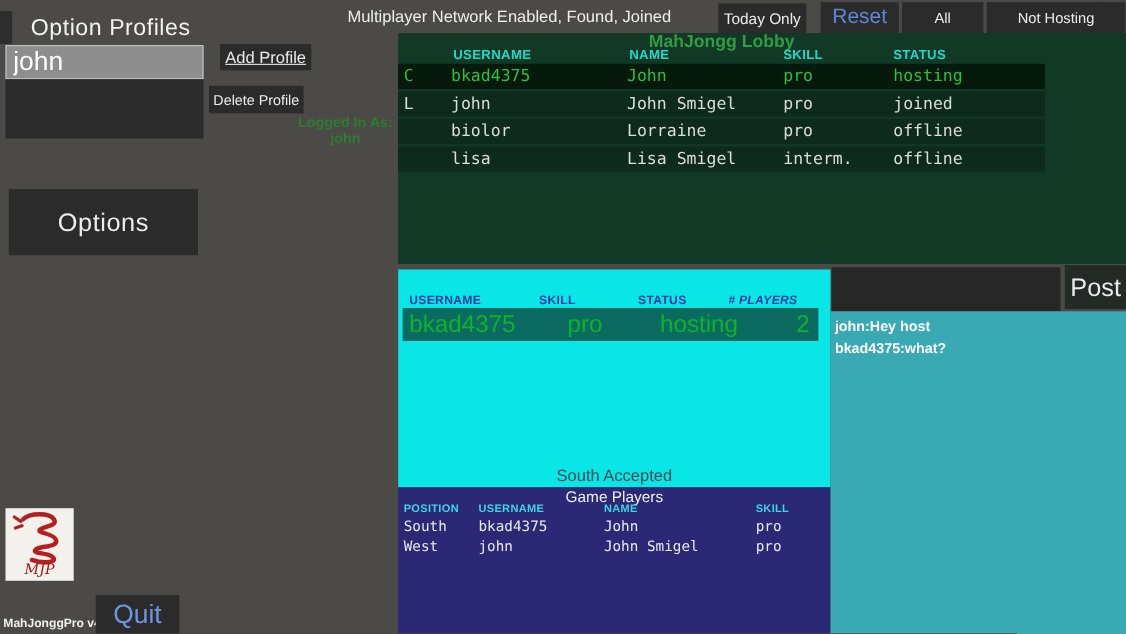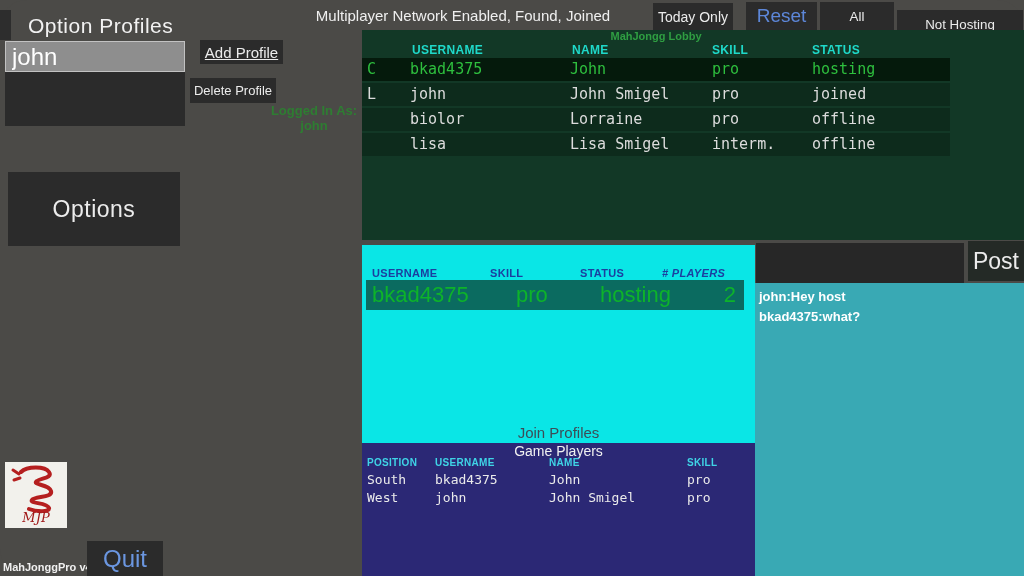--- a/index.html
+++ b/index.html
@@ -15,39 +15,39 @@
   .profile-input { left: 5px; top: 41px; width: 180px; height: 31px;
     background: #8e8e8e; border: 1px solid #c2c2c2; outline: none;
     color: #ffffff; font-size: 24px; font-family: "Liberation Sans", sans-serif; padding: 0 6px; }
   .profile-listbox { left: 5px; top: 72px; width: 180px; height: 54px; background: #2b2b2b; }
   .btn { background: #2b2b2b; color: #ececec; display: flex; align-items: center; justify-content: center;
     cursor: pointer; border: none; font-family: "Liberation Sans", sans-serif; }
   .add-profile { left: 200px; top: 40px; width: 83px; height: 24px; font-size: 15px; text-decoration: underline; }
   .delete-profile { left: 190px; top: 78px; width: 86px; height: 25px; font-size: 13px; }
   .logged-in { left: 262px; top: 103px; width: 104px; text-align: center; color: #2e7d32;
     font-weight: bold; font-size: 13px; line-height: 15px; }
-  .options-btn { left: 8px; top: 172px; width: 172px; height: 74px; font-size: 23px; letter-spacing: .5px; }
+  .options-btn { left: 8px; top: 172px; width: 172px; height: 60px; font-size: 23px; letter-spacing: .5px; }
   .quit-btn { left: 87px; top: 541px; width: 76px; height: 35px; font-size: 24px; color: #6b96e0; }
 
   .logo { left: 5px; top: 462px; width: 62px; height: 66px; background: #f2f1ec; display: flex;
     align-items: center; justify-content: center; }
   .version { left: 3px; top: 561px; font-size: 11px; font-weight: bold; color: #f0f0f0; }
 
   
   .status-text { left: 250px; top: 7px; width: 426px; text-align: center; font-size: 15px; color: #efefef; }
   .filter-btn { height: 27px; font-size: 14px; }
   .btn-today { left: 653px; top: 3px; width: 80px; }
   .btn-reset { left: 746px; top: 2px; width: 71px; height: 28px; font-size: 19px; color: #5d87d9; }
   .btn-all { left: 820px; top: 2px; width: 74px; height: 28px; }
-  .btn-nothosting { left: 897px; top: 2px; width: 126px; height: 28px; margin-top: 8px; }
+  .btn-nothosting { left: 897px; top: 2px; width: 126px; height: 28px; }
 
   
   .lobby { left: 362px; top: 30px; width: 662px; height: 210px; background: #123826; }
   .lobby-title { position: absolute; left: 0; top: 0; width: 588px; text-align: center;
-    font-size: 11px; font-weight: bold; color: #2f9e42; }
+    font-size: 16px; font-weight: bold; color: #2f9e42; }
   .lobby-headers span { position: absolute; top: 13px; font-size: 12px; font-weight: bold;
     color: #1fd9c9; letter-spacing: .3px; }
   .lh-0 { left: 50px; } .lh-1 { left: 210px; } .lh-2 { left: 350px; } .lh-3 { left: 450px; }
   .lobby-rows { position: absolute; left: 0; top: 28px; width: 588px; }
   .lobby-row { position: relative; width: 588px; height: 23px; margin-bottom: 2px; background: #0d2b1c;
     font-family: "DejaVu Sans Mono", monospace; font-size: 15px; color: #dcdcdc; line-height: 23px; }
   .lobby-row.highlight { background: #051a0c; color: #2ebf3e; }
   .lobby-row span { position: absolute; white-space: pre; }
   .c-flag { left: 5px; } .c-user { left: 48px; } .c-name { left: 208px; }
   .c-skill { left: 350px; } .c-status { left: 450px; }
@@ -174,21 +174,21 @@
     </div>
     <div class="hosted-rows">
 
         <div class="hosted-row">
           <span class="hg-user">bkad4375</span>
           <span class="hg-skill">pro</span>
           <span class="hg-status">hosting</span>
           <span class="hg-players">2</span>
         </div>
       </div>
-    <div class="hosted-footer">Join Profiles</div>
+    <div class="hosted-footer">South Accepted</div>
   </div>
 
   <div class="abs players">
     <div class="players-title">Game Players</div>
     <div class="players-headers">
       <span class="ph-0">POSITION</span>
       <span class="ph-1">USERNAME</span>
       <span class="ph-2">NAME</span>
       <span class="ph-3">SKILL</span>
     </div>

